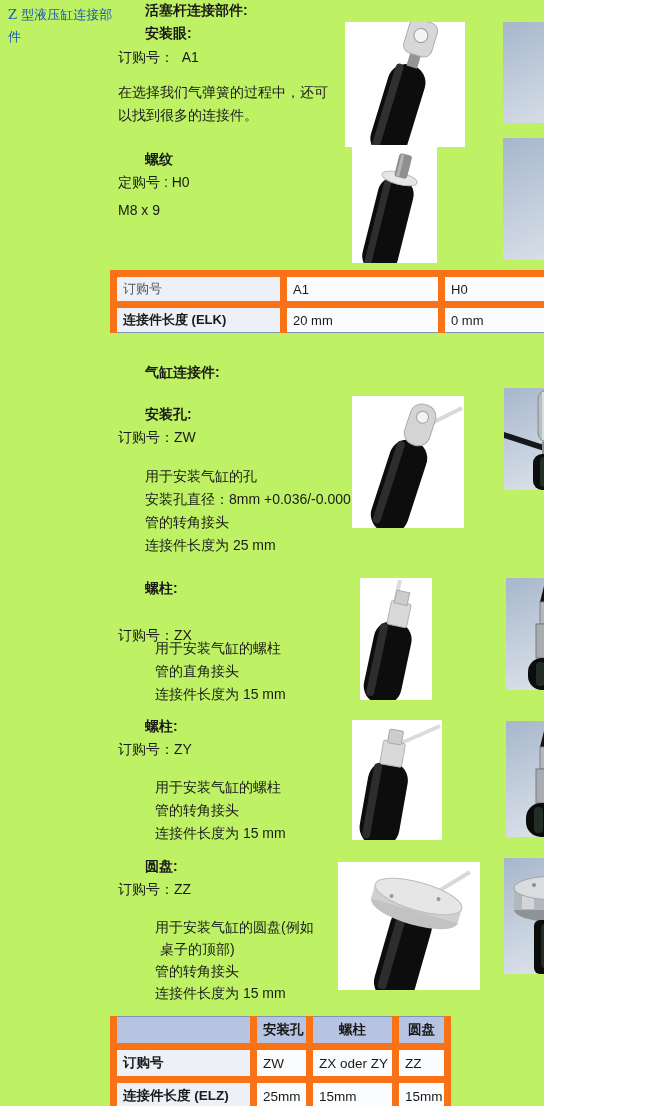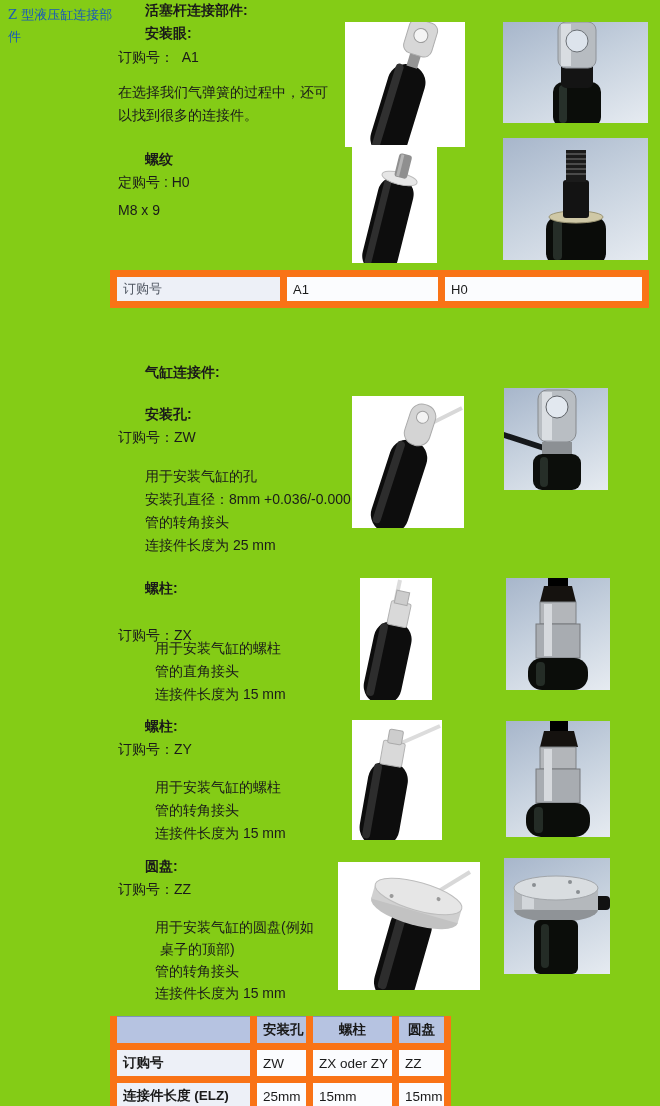--- a/index.html
+++ b/index.html
@@ -1,16 +1,16 @@
 <!DOCTYPE html>
 <html><head>
 <meta charset="utf-8">
 <style>
   html,body{margin:0;padding:0;background:#fff;}
-  #page{position:relative;width:660px;height:1106px;background:#84cc16;overflow:hidden;
+  #page{position:relative;width:544px;height:1106px;background:#bef264;overflow:hidden;
         font-family:"Liberation Sans","DejaVu Sans",sans-serif;color:#1a1a1a;}
   .abs{position:absolute;white-space:nowrap;}
   .pre{white-space:pre;}
   .bold{font-weight:bold;margin-left:27px;}
   .fs14{font-size:14px;}
   .grey{color:#4e5560;}
   
   .side-link{position:absolute;left:8px;top:4px;width:106px;font-family:"DejaVu Serif","Liberation Serif",serif;
              font-size:13px;line-height:22px;color:#1b5ab8;white-space:normal;cursor:pointer;}
   
@@ -92,20 +92,25 @@
         <col style="width:170px">
         <col style="width:158px">
         <col style="width:204px">
       </colgroup>
     <tbody>
     <tr>
       <td class="lbl grey">订购号</td>
       <td class="val">A1</td>
       <td class="val">H0</td>
     </tr>
+    <tr class="last">
+      <td class="lbl bold">连接件长度 (ELK)</td>
+      <td class="val">20 mm</td>
+      <td class="val">0 mm</td>
+    </tr>
   </tbody>
     </table>
 
   <div class="abs bold fs14" style="left:118px;top:364px;">气缸连接件:</div>
 
   <div class="abs bold fs14" style="left:118px;top:406px;">安装孔:</div>
   <div class="abs fs14" style="left:118px;top:429px;">订购号：ZW</div>
   <div class="abs fs14" style="left:145px;top:468px;">用于安装气缸的孔</div>
   <div class="abs fs14" style="left:145px;top:491px;">安装孔直径：8mm +0.036/-0.000</div>
   <div class="abs fs14" style="left:145px;top:514px;">管的转角接头</div>

